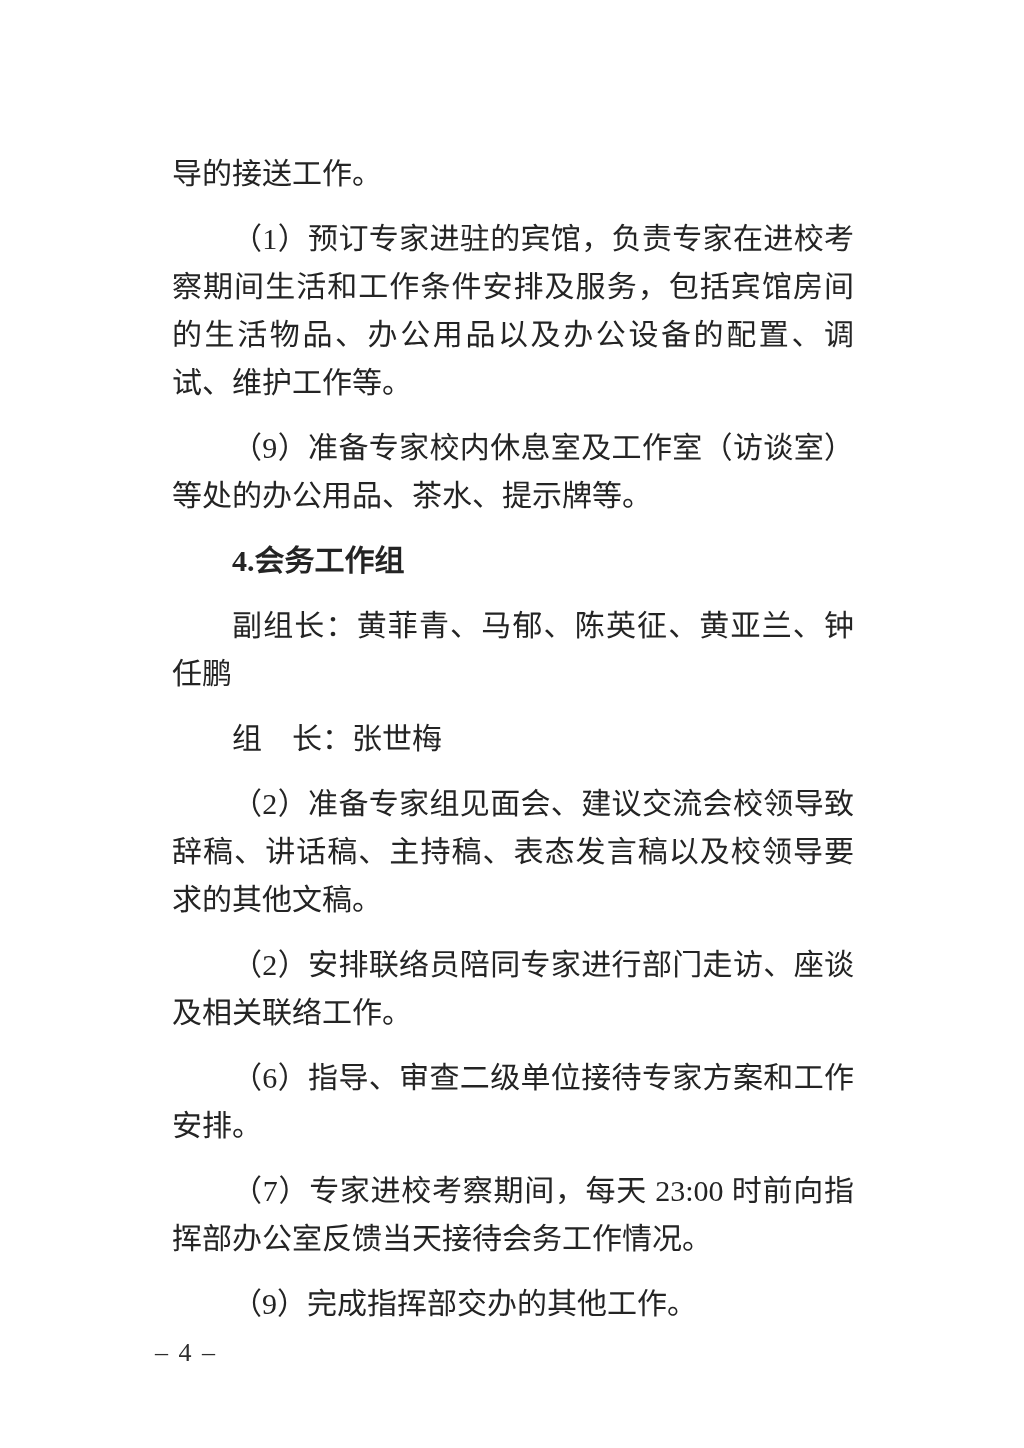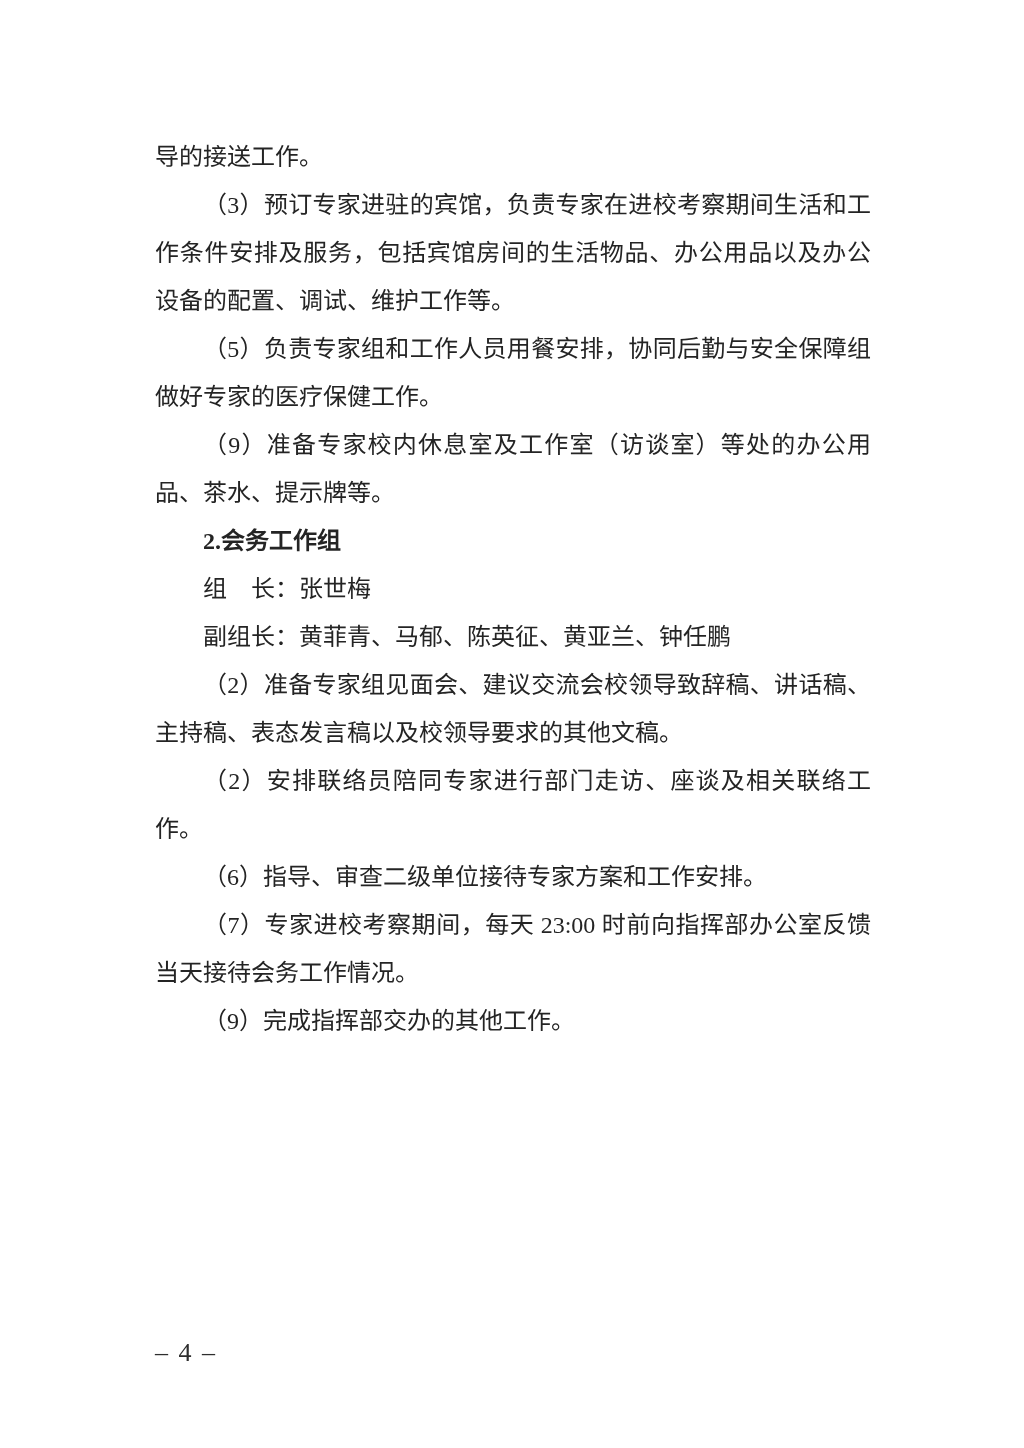--- a/index.html
+++ b/index.html
@@ -16,22 +16,22 @@
     color: #242424;
     font-family: "Liberation Serif", "DejaVu Serif", serif;
   }
   .doc {
     position: absolute;
     top: 133px;
     left: 155px;
     width: 716px;
   }
   .doc p {
-    margin: 0;
-    font-size: 24px;
+    margin: 17px;
+    font-size: 30px;
     line-height: 48px;
     text-align: justify;
     font-kerning: none;
     letter-spacing: 0;
   }
   .doc p.indent {
     text-indent: 2em;
   }
   .doc p.heading {
     text-indent: 2em;
@@ -46,26 +46,25 @@
     color: #2e2e2e;
     letter-spacing: 2px;
   }
 </style>
 </head>
 <body>
 
 <div class="page">
   <main class="doc">
     <p class="plain">导的接送工作。</p>
-    <p class="indent">（3）预订专家进驻的宾馆，负责专家在进校考察期间生活和工作条件安排及服务，包括宾馆房间的生活物品、办公用品以及办公设备的配置、调试、维护工作等。</p>
-    <p class="indent">（5）负责专家组和工作人员用餐安排，协同后勤与安全保障组做好专家的医疗保健工作。</p>
+    <p class="indent">（1）预订专家进驻的宾馆，负责专家在进校考察期间生活和工作条件安排及服务，包括宾馆房间的生活物品、办公用品以及办公设备的配置、调试、维护工作等。</p>
     <p class="indent">（9）准备专家校内休息室及工作室（访谈室）等处的办公用品、茶水、提示牌等。</p>
-    <p class="heading">2.会务工作组</p>
+    <p class="heading">4.会务工作组</p>
+    <p class="indent">副组长：黄菲青、马郁、陈英征、黄亚兰、钟任鹏</p>
     <p class="indent">组　长：张世梅</p>
-    <p class="indent">副组长：黄菲青、马郁、陈英征、黄亚兰、钟任鹏</p>
     <p class="indent">（2）准备专家组见面会、建议交流会校领导致辞稿、讲话稿、主持稿、表态发言稿以及校领导要求的其他文稿。</p>
     <p class="indent">（2）安排联络员陪同专家进行部门走访、座谈及相关联络工作。</p>
     <p class="indent">（6）指导、审查二级单位接待专家方案和工作安排。</p>
     <p class="indent">（7）专家进校考察期间，每天 23:00 时前向指挥部办公室反馈当天接待会务工作情况。</p>
     <p class="indent">（9）完成指挥部交办的其他工作。</p>
   </main>
 
   <footer class="footer">
     <span>– 4 –</span>
   </footer>

